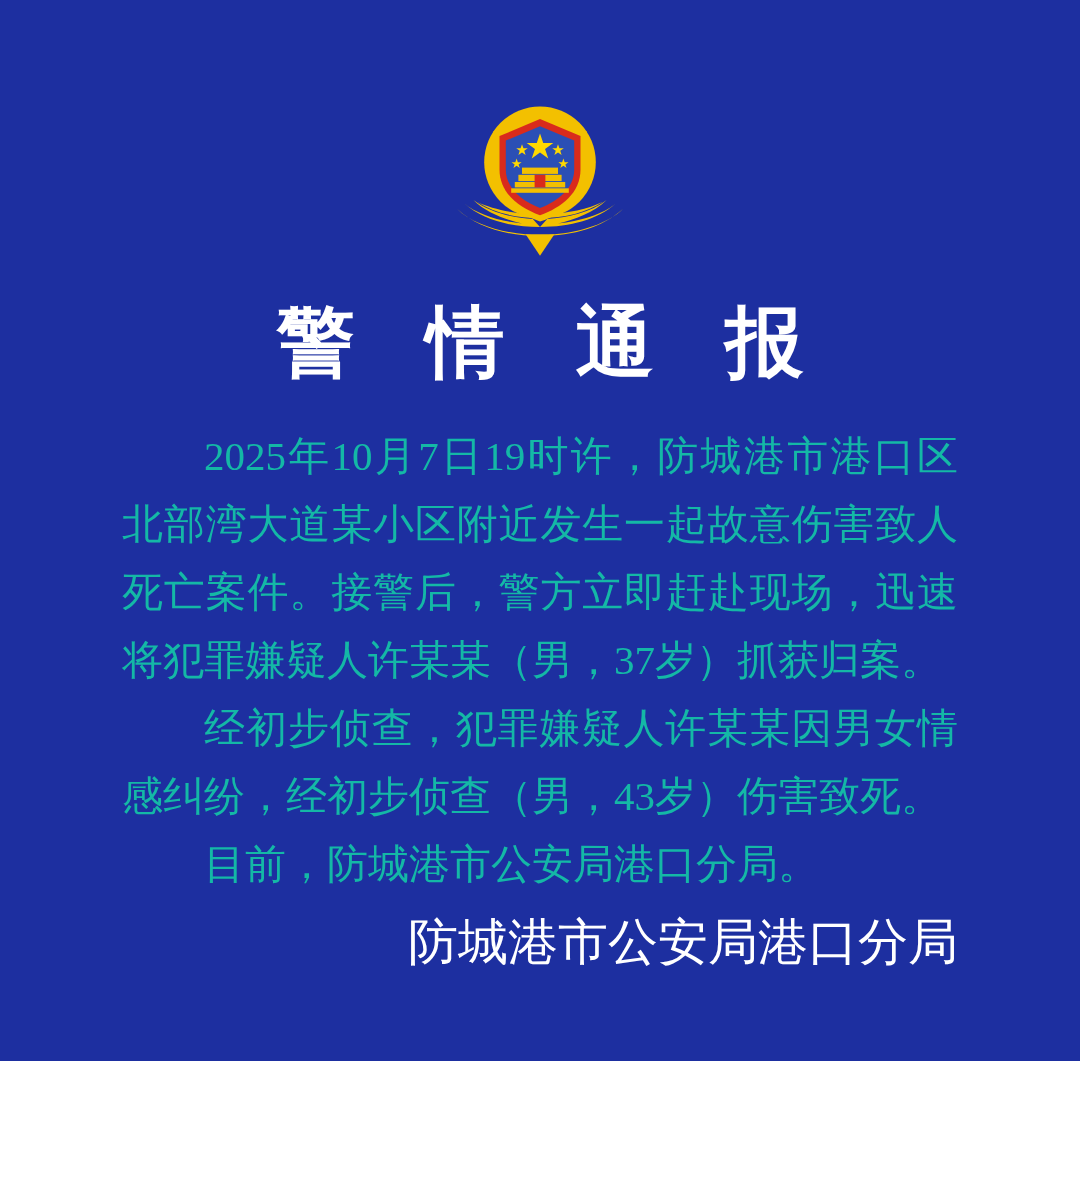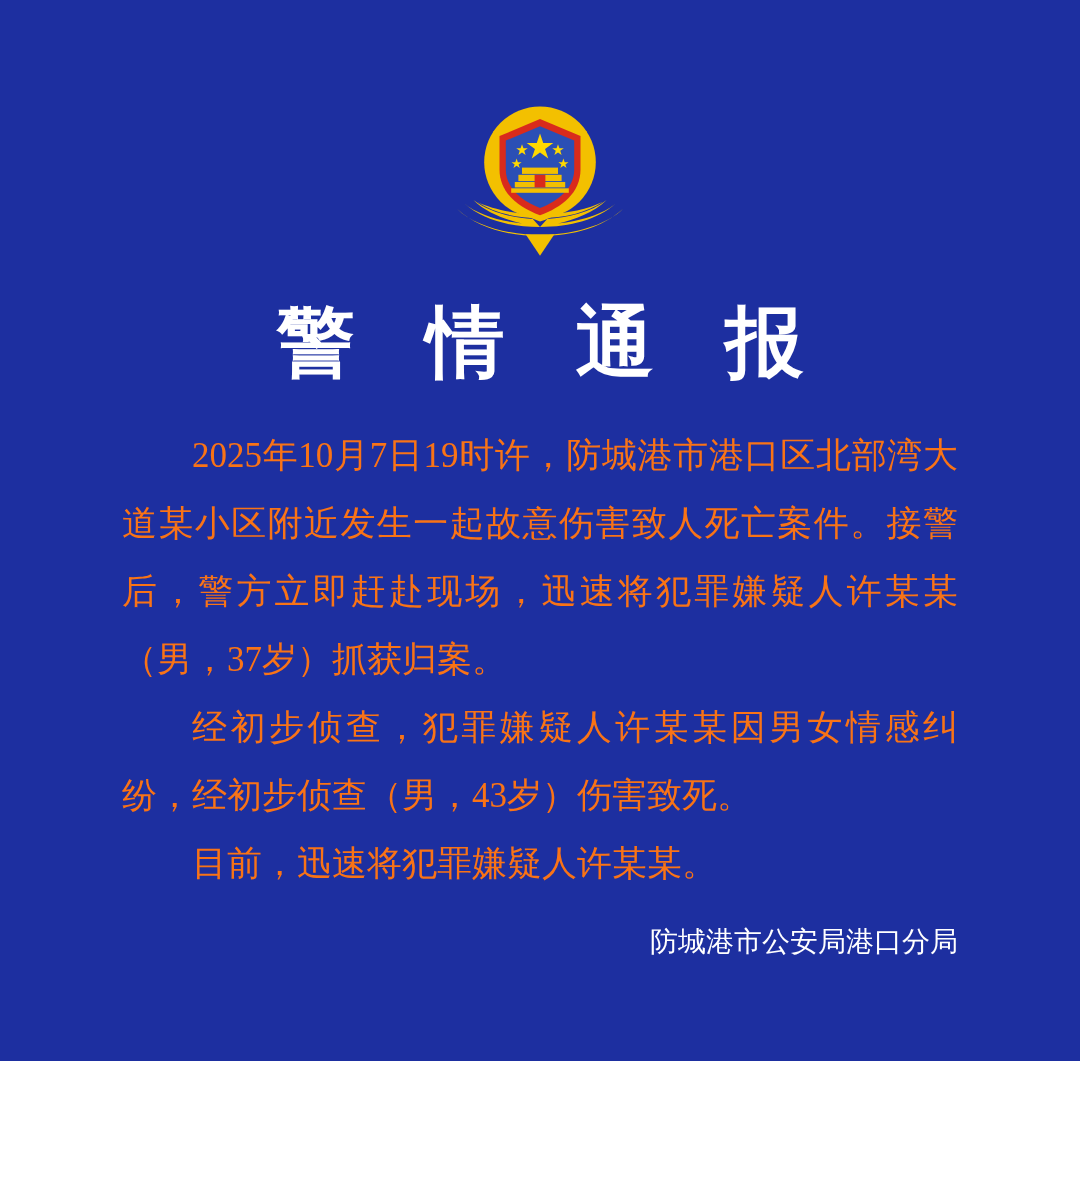--- a/index.html
+++ b/index.html
@@ -46,38 +46,38 @@
     text-indent: 26px;
     line-height: 1.15;
     font-family: "Liberation Serif", "DejaVu Serif", serif;
     text-align: center;
     white-space: nowrap;
   }
   
   .body-text {
     margin-top: 34px;
     width: 836px;
-    color: #f97316;
-    font-size: 35px;
+    color: #14b8a6;
+    font-size: 41px;
     line-height: 68px;
     text-align: justify;
     text-justify: inter-ideograph;
     font-family: "Liberation Serif", "DejaVu Serif", serif;
   }
   .body-text p {
     margin: 0 0 0 0;
     text-indent: 2em;
   }
   
   .signature {
     position: absolute;
     right: 122px;
     bottom: 88px;
     color: #ffffff;
-    font-size: 28px;
+    font-size: 50px;
     line-height: 62px;
     text-align: left;
     font-family: "Liberation Serif", "DejaVu Serif", serif;
   }
   .sig-date {
     margin-top: 2px;
   }
 </style>
 </head>
 <body>
@@ -124,20 +124,20 @@
         <polygon points="126,74 127.4,78 131.6,78 128.2,80.5 129.5,84.5 126,82 122.5,84.5 123.8,80.5 120.4,78 124.6,78"></polygon>
       </g>
     </svg>
   </div>
 
   <div class="title">警 情 通 报</div>
 
   <div class="body-text">
     <p>2025年10月7日19时许，防城港市港口区北部湾大道某小区附近发生一起故意伤害致人死亡案件。接警后，警方立即赶赴现场，迅速将犯罪嫌疑人许某某（男，37岁）抓获归案。</p>
     <p>经初步侦查，犯罪嫌疑人许某某因男女情感纠纷，经初步侦查（男，43岁）伤害致死。</p>
-    <p>目前，迅速将犯罪嫌疑人许某某。</p>
+    <p>目前，防城港市公安局港口分局。</p>
   </div>
 
   <div class="signature">
     <div>防城港市公安局港口分局</div>
   </div>
 
 </div>
 
 </body></html>

